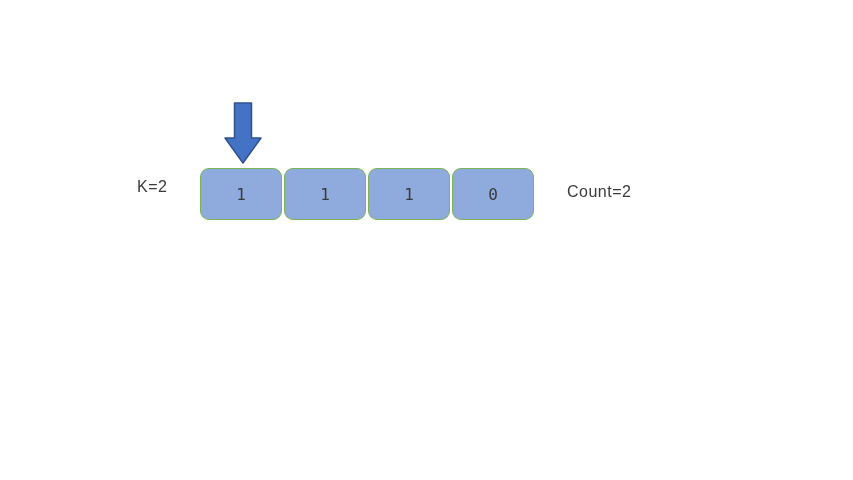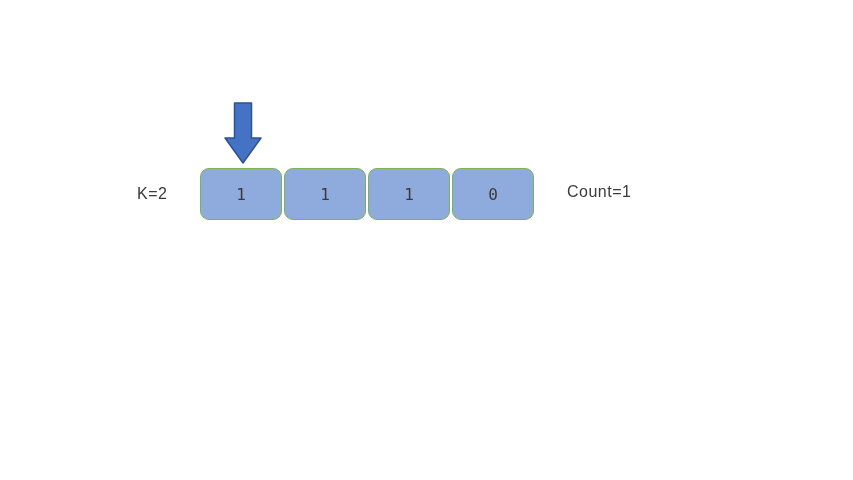--- a/index.html
+++ b/index.html
@@ -18,21 +18,21 @@
   }
   .side-label {
     position: absolute;
     font-size: 16px;
     letter-spacing: 0.5px;
     color: var(--text, #3a3a3a);
     white-space: nowrap;
   }
   .k-label {
     left: 137px;
-    top: 185px;
+    top: 178px;
   }
   .count-label {
     left: 567px;
     top: 183px;
   }
   .cells {
     position: absolute;
     left: 200px;
     top: 168px;
     display: flex;
@@ -77,15 +77,15 @@
     <polygon points="10.5,1 27.5,1 27.5,36 37,36 19,61 1,36 10.5,36"></polygon>
   </svg>
 
   <div class="cells">
     <div class="cell">1</div>
     <div class="cell">1</div>
     <div class="cell">1</div>
     <div class="cell">0</div>
   </div>
 
-  <div class="side-label count-label">Count=1</div>
+  <div class="side-label count-label">Count=2</div>
 
 </div>
 
 </body></html>

